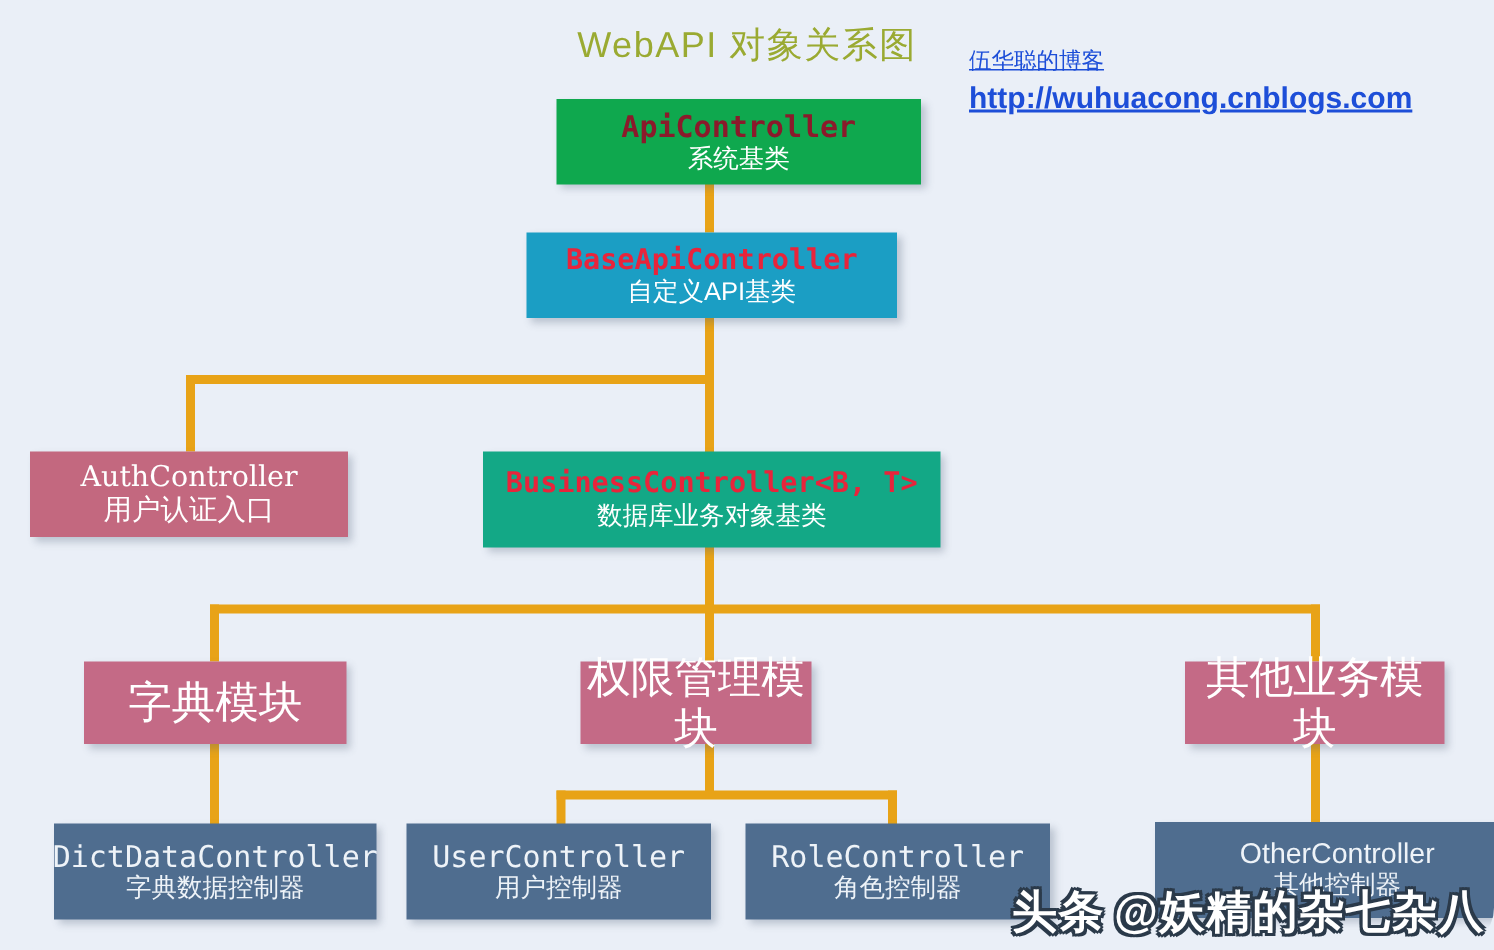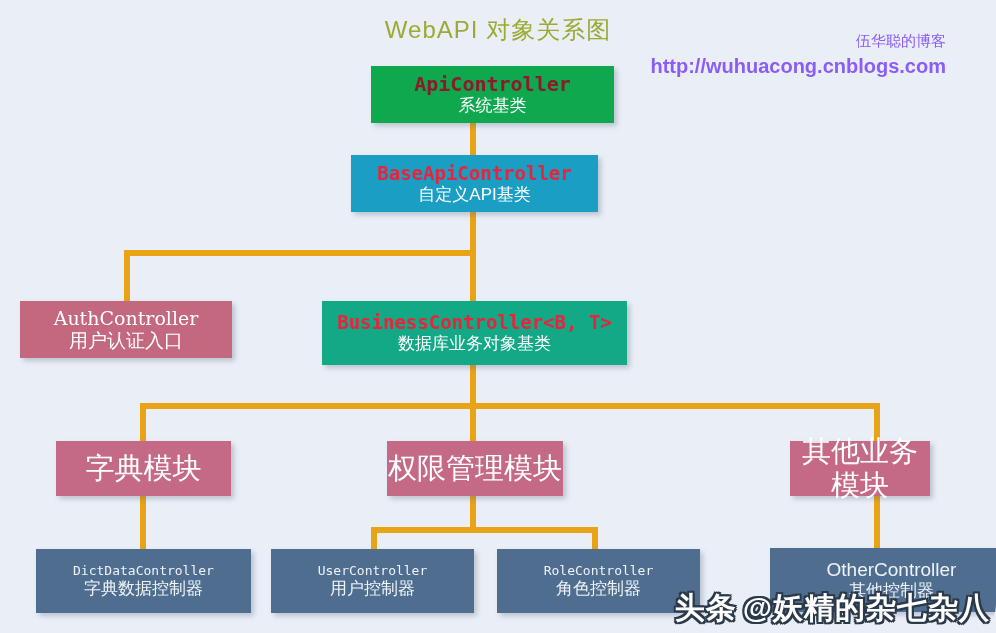--- a/index.html
+++ b/index.html
@@ -26,23 +26,24 @@
     font-size: 24px;
     color: #9aaa32;
     letter-spacing: 1px;
     white-space: nowrap;
   }
   .blog-mark {
     position: absolute;
     top: 30px;
     left: 646px;
     width: 300px;
-    text-align: right;
-    color: #8b5cf6;
+    text-align: left;
+    color: #1d4ed8;
     line-height: 1.45;
+    text-decoration: underline;
   }
   .blog-mark .line1 { font-size: 15px; }
   .blog-mark .line2 { font-size: 20px; font-weight: bold; }
 
   .corner-mark {
     position: absolute;
     right: 6px;
     bottom: 4px;
     font-size: 30px;
     font-weight: bold;
@@ -123,21 +124,21 @@
   .node.rose-module .l1 {
     font-family: "DejaVu Serif", "Liberation Serif", serif;
     font-size: 29px;
     color: #ffffff;
   }
 
   
   .node.slate { background: #4f6d8f; }
   .node.slate .l1 {
     font-family: "DejaVu Sans Mono", "Liberation Mono", monospace;
-    font-size: 13px;
+    font-size: 20px;
     color: #eef3f8;
   }
   .node.slate .l2 {
     font-family: "DejaVu Serif", "Liberation Serif", serif;
     font-size: 17px;
     color: #eef3f8;
   }
 </style>
 </head>
 <body>
@@ -190,25 +191,25 @@
 
   <div class="node emerald" style="left:322px; top:301px; width:305px; height:64px;">
     <div class="l1">BusinessController&lt;B, T&gt;</div>
     <div class="l2">数据库业务对象基类</div>
   </div>
 
   <div class="node rose-module" style="left:56px; top:441px; width:175px; height:55px;">
     <div class="l1">字典模块</div>
   </div>
 
-  <div class="node rose-module" style="left:387px; top:441px; width:176px; height:55px;">
+  <div class="node rose-module" style="left:387px; top:441px; width:154px; height:55px;">
     <div class="l1">权限管理模块</div>
   </div>
 
-  <div class="node rose-module" style="left:790px; top:441px; width:140px; height:55px;">
+  <div class="node rose-module" style="left:790px; top:441px; width:173px; height:55px;">
     <div class="l1">其他业务模块</div>
   </div>
 
   <div class="node slate" style="left:36px; top:549px; width:215px; height:64px;">
     <div class="l1">DictDataController</div>
     <div class="l2">字典数据控制器</div>
   </div>
 
   <div class="node slate" style="left:271px; top:549px; width:203px; height:64px;">
     <div class="l1">UserController</div>

